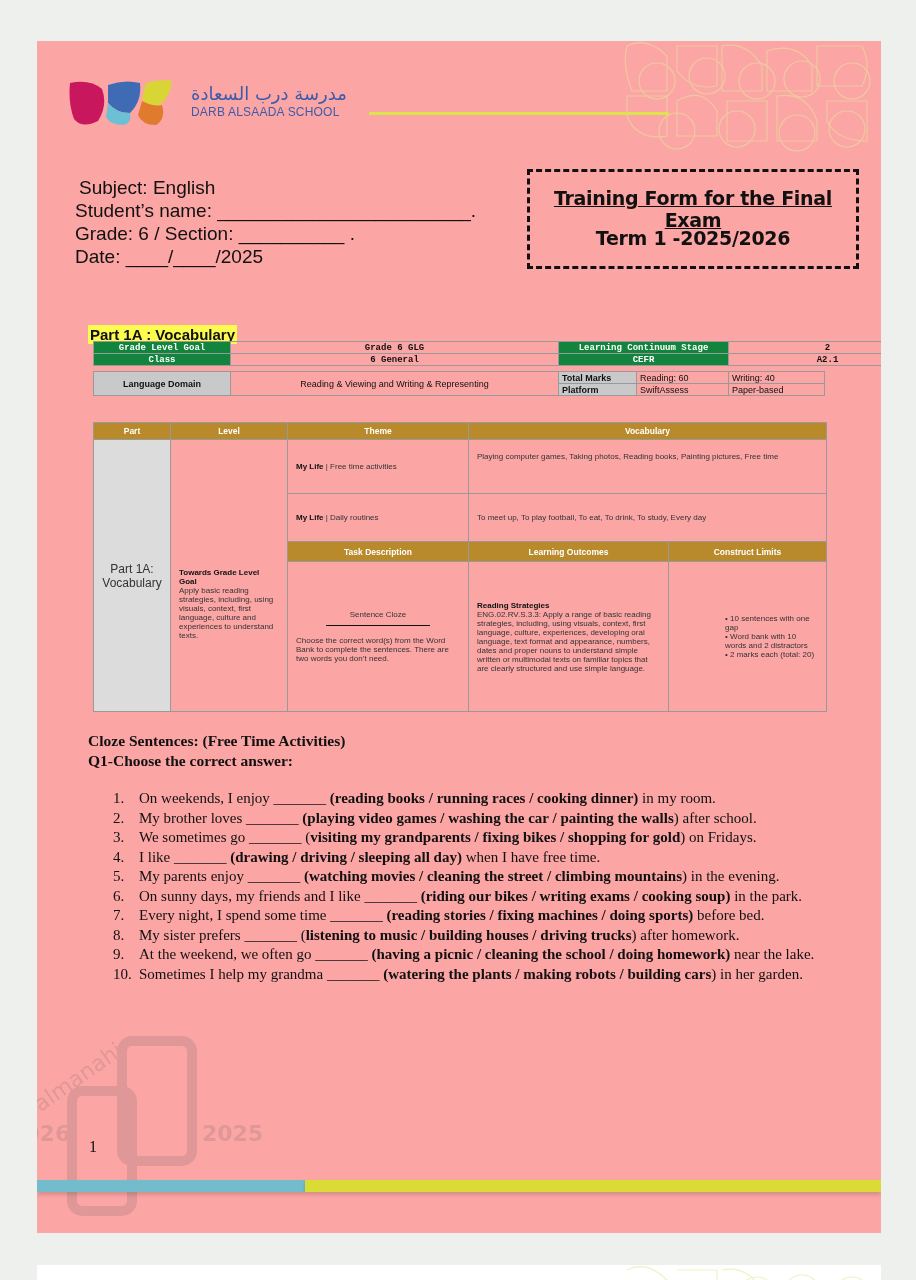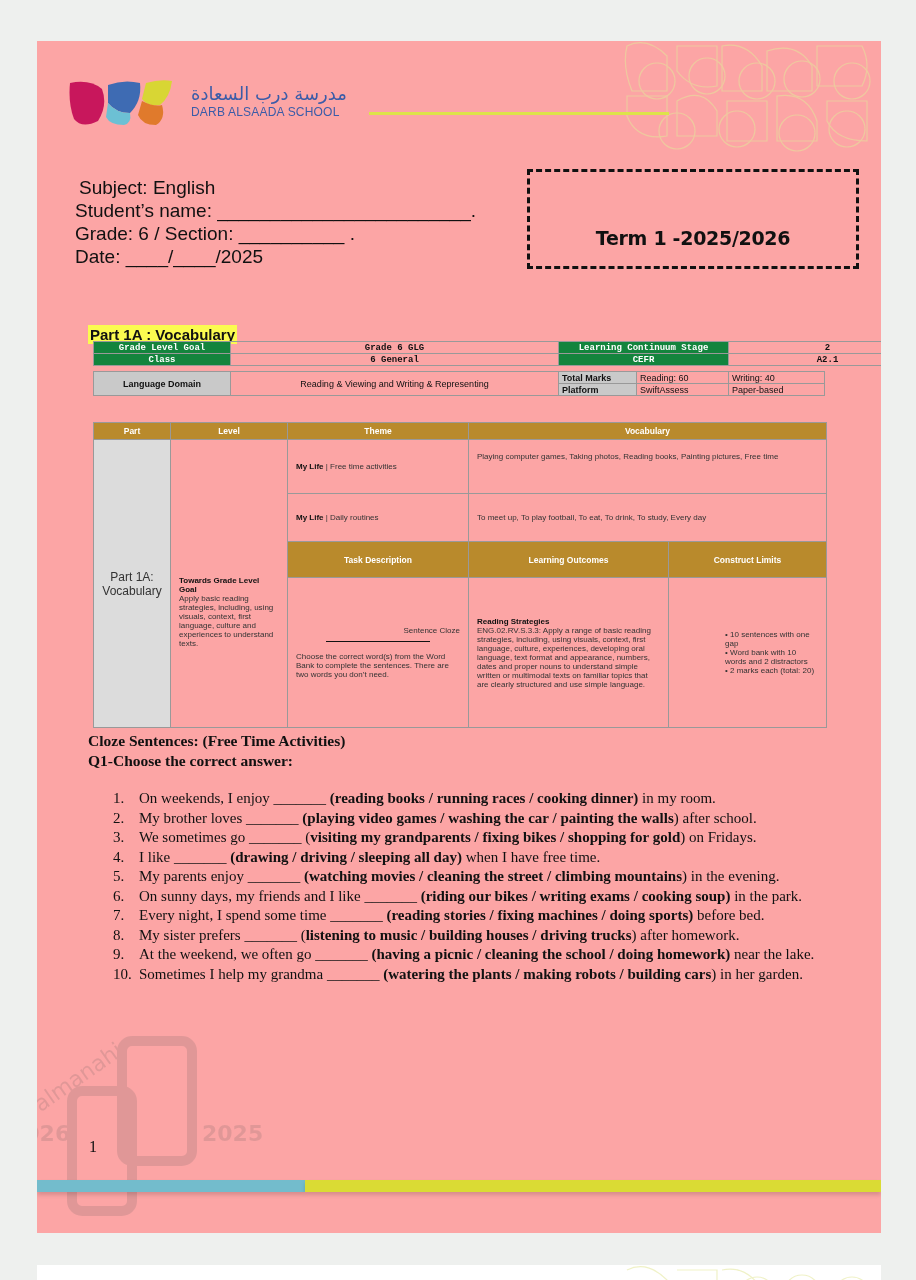--- a/index.html
+++ b/index.html
@@ -98,20 +98,21 @@
   <div class="header-line"></div>
 
   <div class="info">
     <div class="subject">Subject: English</div>
     <div>Student’s name: ________________________.</div>
     <div>Grade: 6 / Section: __________ .</div>
     <div>Date: ____/____/2025</div>
   </div>
 
   <div class="title-box">
+    <div class="t1">Training Form for the Final Exam</div>
     <div class="t2">Term 1 -2025/2026</div>
   </div>
 
   <div class="part-title">Part 1A : Vocabulary</div>
 
   <table class="meta1">
     <tbody>
         <tr>
       <td class="green" style="width:137px">Grade Level Goal</td>
       <td style="width:328px;font-weight:bold">Grade 6 GLG</td>
@@ -158,28 +159,28 @@
         <div style="font-weight:bold;color:#111">Towards Grade Level Goal</div>
         <div>Apply basic reading strategies, including, using visuals, context, first language, culture and experiences to understand texts.</div>
       </td>
       <td style="vertical-align:middle"><b>My Life</b><span> | Free time activities</span></td>
       <td colspan="2" style="vertical-align:top;padding-top:12px">Playing computer games, Taking photos, Reading books, Painting pictures, Free time</td>
     </tr>
     <tr style="height:48px">
       <td><b>My Life</b><span> | Daily routines</span></td>
       <td colspan="2">To meet up, To play football, To eat, To drink, To study, Every day</td>
     </tr>
-    <tr style="height:36px">
+    <tr style="height:20px">
       <td class="gold">Task Description</td>
       <td class="gold" style="width:200px">Learning Outcomes</td>
       <td class="gold">Construct Limits</td>
     </tr>
     <tr style="height:150px">
       <td>
-        <div style="text-align:right;margin-top:0">Sentence Cloze</div>
+        <div style="text-align:center;margin-top:0">Sentence Cloze</div>
         <div class="cloze-line"></div>
         <div>Choose the correct word(s) from the Word Bank to complete the sentences. There are two words you don’t need.</div>
       </td>
       <td>
         <div style="font-weight:bold;color:#111">Reading Strategies</div>
         <div>ENG.02.RV.S.3.3: Apply a range of basic reading strategies, including, using visuals, context, first language, culture, experiences, developing oral language, text format and appearance, numbers, dates and proper nouns to understand simple written or multimodal texts on familiar topics that are clearly structured and use simple language.</div>
       </td>
       <td>
         <ul>
           <li>10 sentences with one gap</li>

